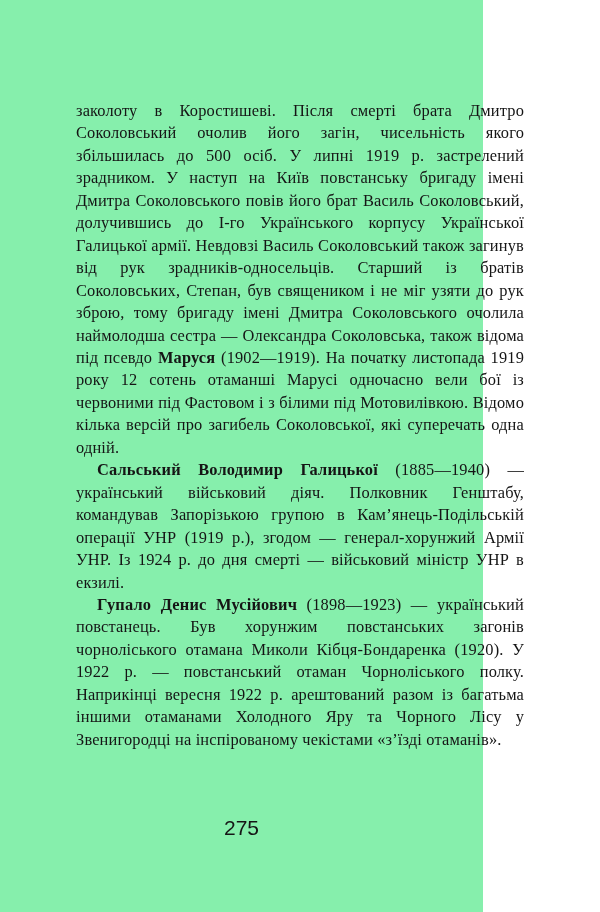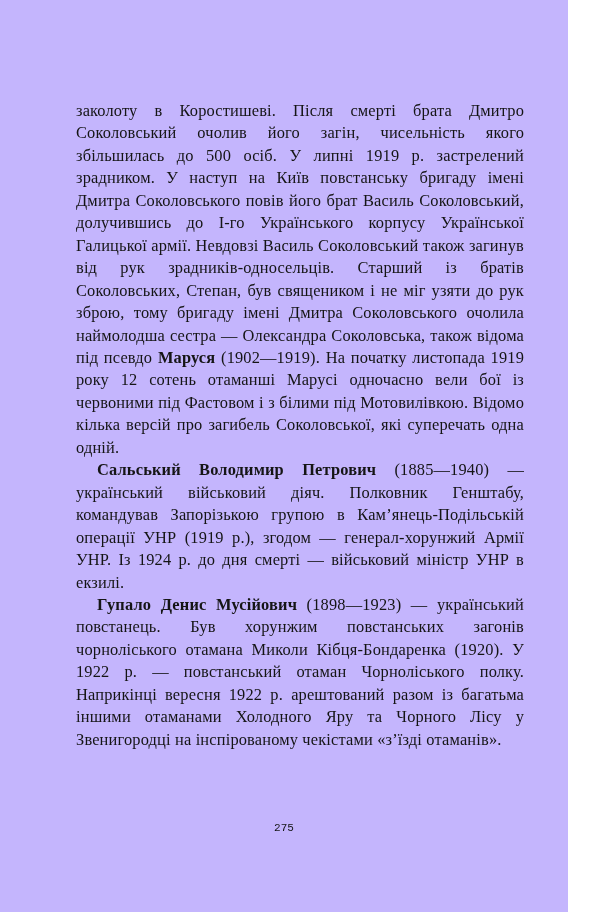--- a/index.html
+++ b/index.html
@@ -10,23 +10,23 @@
   body {
     width: 600px;
     height: 912px;
     font-family: "Liberation Serif", "DejaVu Serif", serif;
     color: #151515;
     -webkit-font-smoothing: antialiased;
     overflow: hidden;
   }
   .page {
     position: relative;
-    width: 568px;
+    width: 483px;
     height: 912px;
-    background: #c4b5fd;
+    background: #86efac;
     box-sizing: border-box;
   }
   .text-column {
     position: absolute;
     left: 76px;
     top: 100px;
     width: 448px;
   }
   p.para {
     margin: 0;
@@ -50,38 +50,38 @@
   }
   .alias {
     font-weight: bold;
   }
   .folio {
     position: absolute;
     left: 0;
     right: 0;
     top: 818px;
     text-align: center;
-    font-size: 11px;
+    font-size: 21px;
     line-height: 20px;
-    font-family: Liberation Mono, monospace;
+    font-family: Liberation Sans, sans-serif;
     color: #151515;
   }
 </style>
 </head>
 <body>
 
 <div class="page">
 
   <div class="text-column">
     <p class="para">
       <span>заколоту в Коростишеві. Після смерті брата Дмитро Соколовський очолив його загін, чисельність якого збільшилась до 500 осіб. У липні 1919 р. застрелений зрадником. У наступ на Київ повстанську бригаду імені Дмитра Соколовського повів його брат Василь Соколовський, долучившись до І-го Українського корпусу Української Галицької армії. Невдовзі Василь Соколовський також загинув від рук зрадників-односельців. Старший із братів Соколовських, Степан, був священиком і не міг узяти до рук зброю, тому бригаду імені Дмитра Соколовського очолила наймолодша сестра — Олександра Соколовська, також відома під псевдо </span><span class="alias">Маруся</span><span> (1902—1919). На початку листопада 1919 року 12 сотень отаманші Марусі одночасно вели бої із червоними під Фастовом і з білими під Мотовилівкою. Відомо кілька версій про загибель Соколовської, які суперечать одна одній.</span>
     </p>
 
     <p class="para indented">
-      <span class="entry-name">Сальський Володимир Петрович</span><span> (1885—1940) — український військовий діяч. Полковник Генштабу, командував Запорізькою групою в Кам’янець-Подільській операції УНР (1919 р.), згодом — генерал-хорунжий Армії УНР. Із 1924 р. до дня смерті — військовий міністр УНР в екзилі.</span>
+      <span class="entry-name">Сальський Володимир Галицької</span><span> (1885—1940) — український військовий діяч. Полковник Генштабу, командував Запорізькою групою в Кам’янець-Подільській операції УНР (1919 р.), згодом — генерал-хорунжий Армії УНР. Із 1924 р. до дня смерті — військовий міністр УНР в екзилі.</span>
     </p>
 
     <p class="para indented">
       <span class="entry-name">Гупало Денис Мусійович</span><span> (1898—1923) — український повстанець. Був хорунжим повстанських загонів чорноліського отамана Миколи Кібця-Бондаренка (1920). У 1922 р. — повстанський отаман Чорноліського полку. Наприкінці вересня 1922 р. арештований разом із багатьма іншими отаманами Холодного Яру та Чорного Лісу у Звенигородці на інспірованому чекістами «з’їзді отаманів».</span>
     </p>
 
   </div>
 
   <div class="folio">275</div>
 

